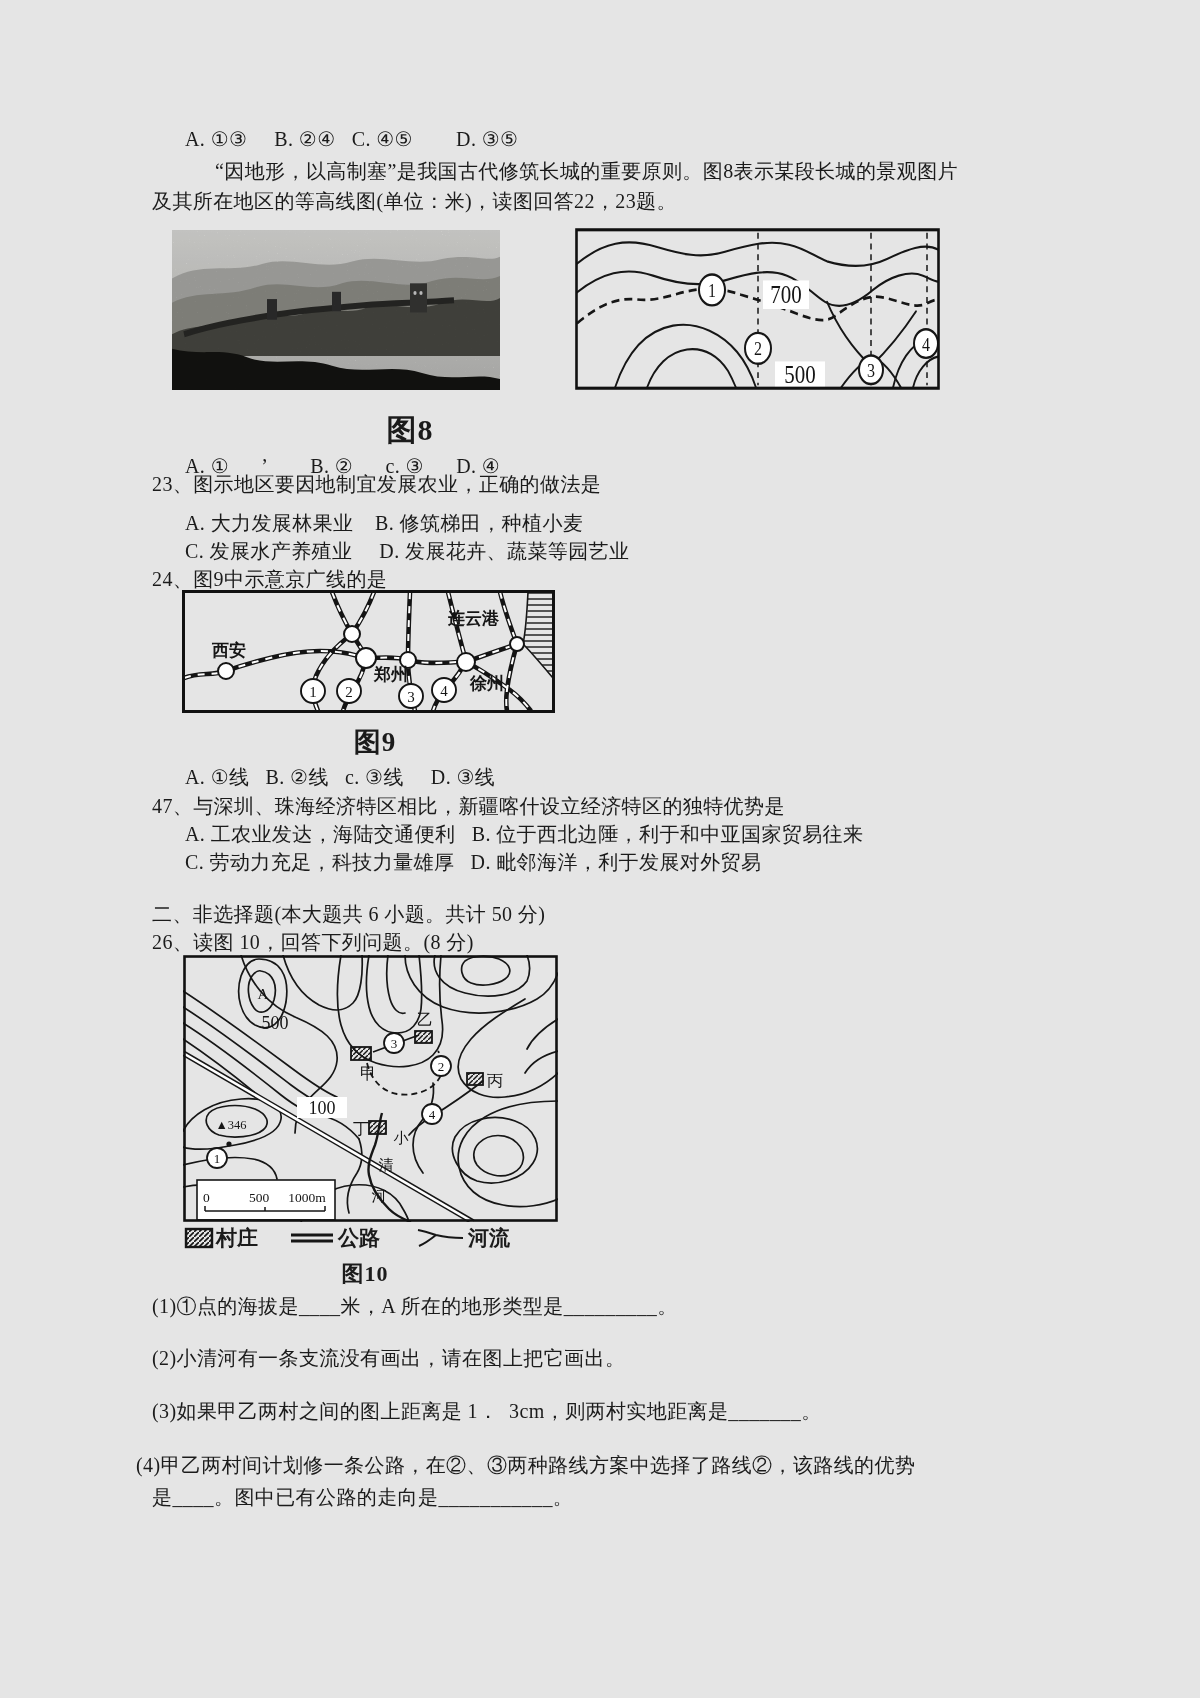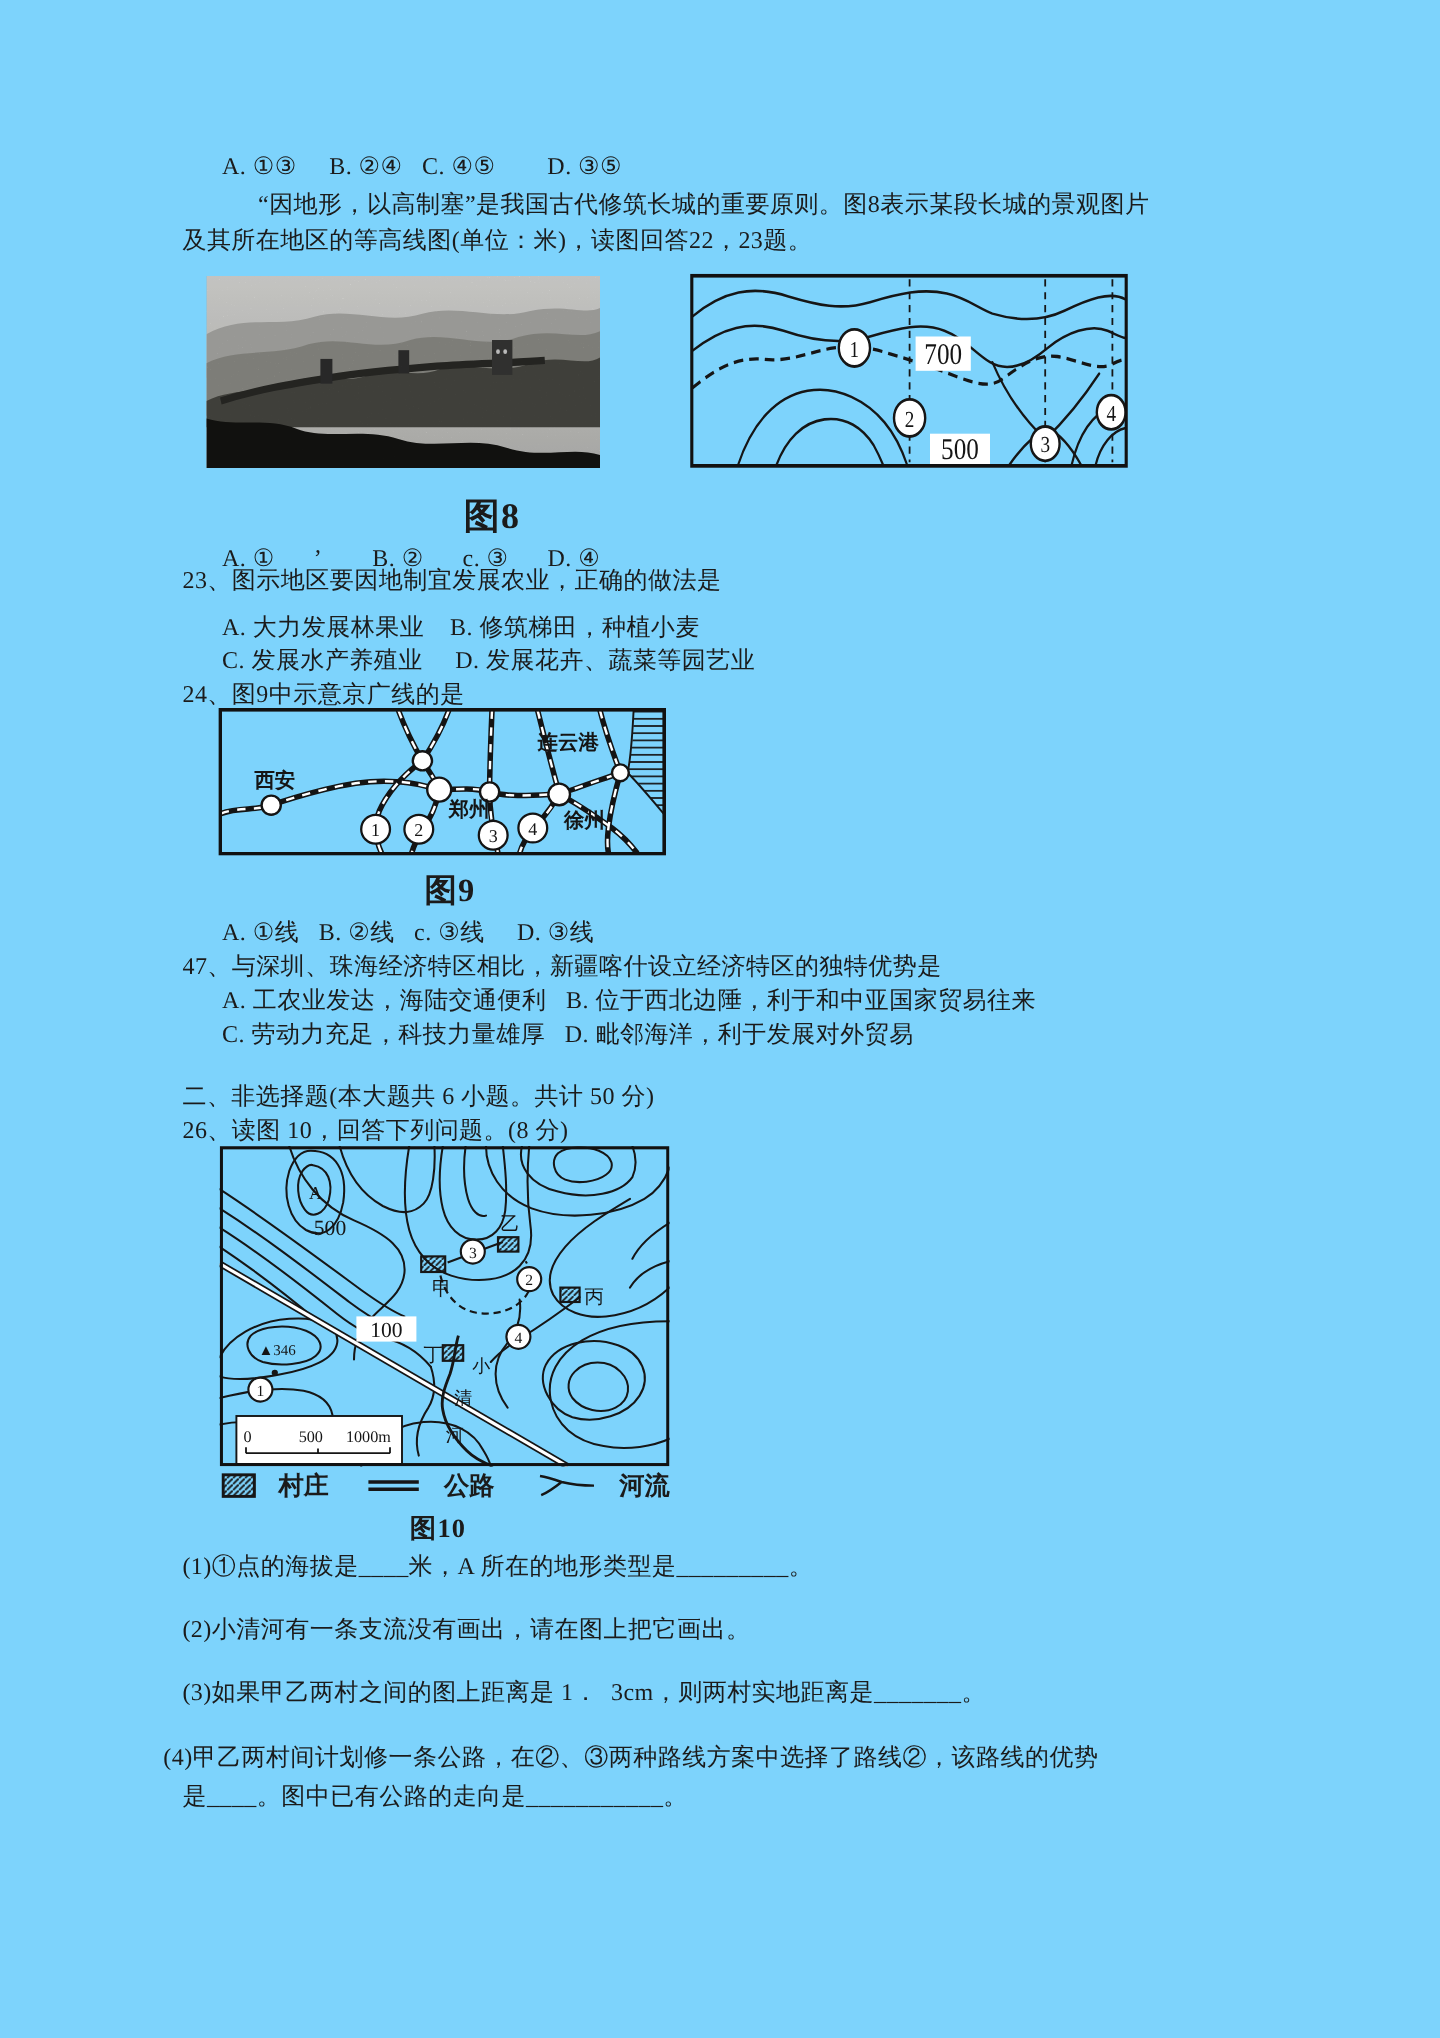--- a/index.html
+++ b/index.html
@@ -1,25 +1,25 @@
 <!DOCTYPE html>
 <html><head>
 <meta charset="utf-8">
 <style>
   html,body{margin:0;padding:0;background:#ffffff;}
-  .page{position:relative;width:1200px;height:1698px;background:#7dd3fc;overflow:hidden;
+  .page{position:relative;width:1200px;height:1698px;background:#e5e5e5;overflow:hidden;
         font-family:"Liberation Serif","DejaVu Serif",serif;color:#1b1b1b;}
   .ln{position:absolute;font-size:20px;line-height:26px;white-space:pre;letter-spacing:.4px;}
   .cap{position:absolute;font-weight:bold;text-align:center;letter-spacing:1px;}
   .fig{position:absolute;}
   svg{display:block;}
   svg text{font-family:"Liberation Serif","DejaVu Serif",serif;fill:#151515;}
   .legend{position:absolute;display:flex;align-items:center;gap:14px;font-size:21px;font-weight:bold;}
   .legend .sym{display:inline-block;}
-  .legend .item{display:flex;align-items:center;gap:18px;}
+  .legend .item{display:flex;align-items:center;gap:2px;}
 </style>
 </head>
 <body>
 
 <div class="page">
 
   <div class="ln" style="left:185px;top:126px">A. ①③     B. ②④   C. ④⑤        D. ③⑤</div>
   <div class="ln" style="left:215px;top:158px">“因地形，以高制塞”是我国古代修筑长城的重要原则。图8表示某段长城的景观图片</div>
   <div class="ln" style="left:152px;top:188px">及其所在地区的等高线图(单位：米)，读图回答22，23题。</div>
 

